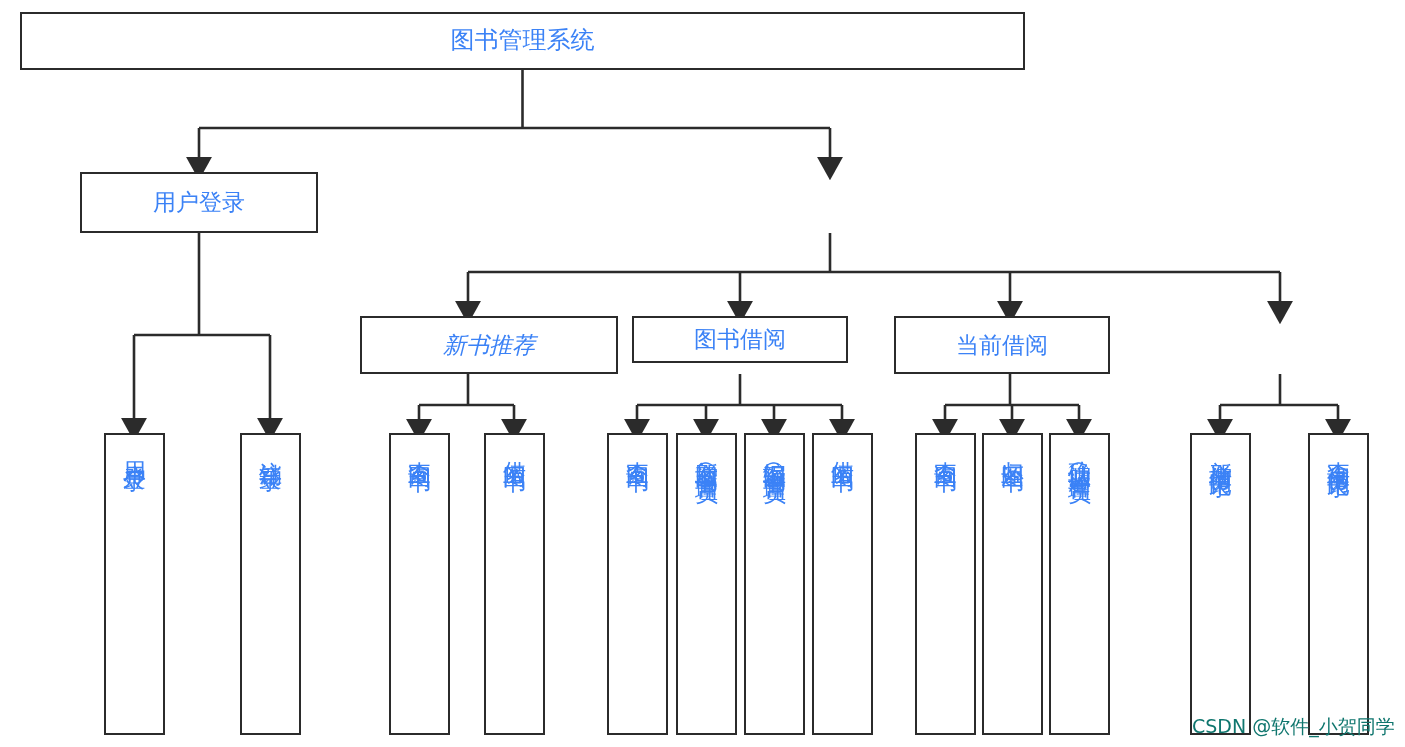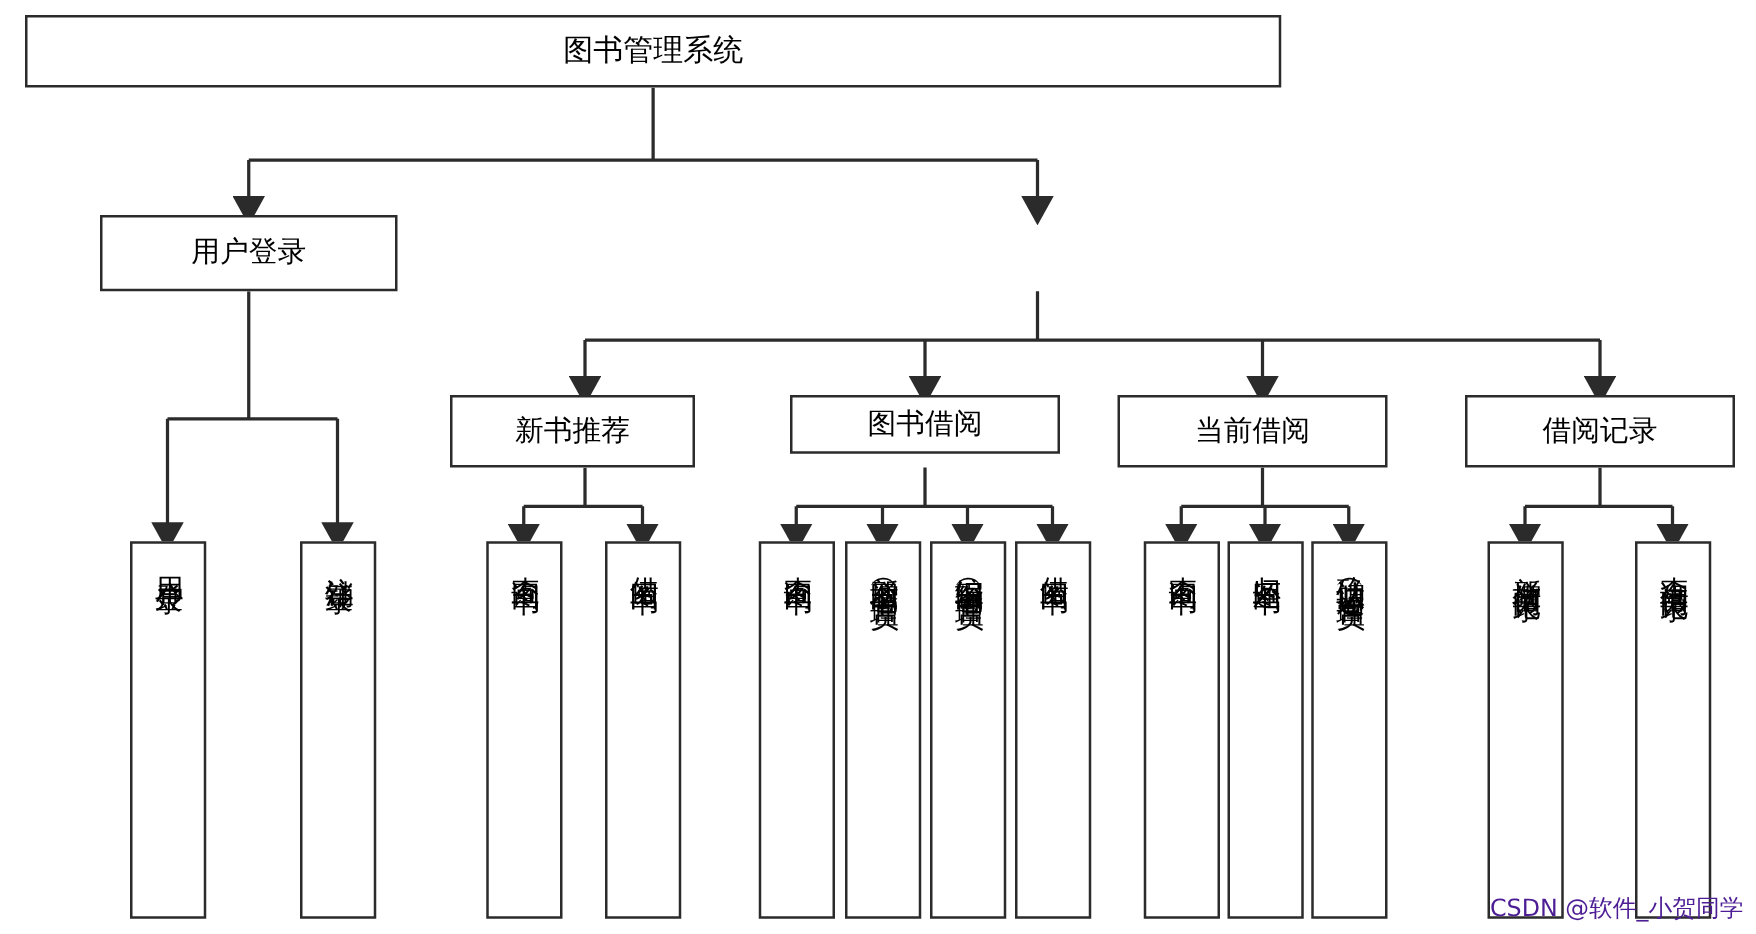--- a/index.html
+++ b/index.html
@@ -30,21 +30,21 @@
     position: absolute;
     box-sizing: border-box;
     background: #ffffff;
     border: 2px solid #2b2b2b;
     display: flex;
     align-items: center;
     justify-content: center;
     z-index: 2;
   }
   .node-label {
-    color: #000000;
+    color: #3b82f6;
     text-align: right;
     line-height: 1.16;
     white-space: nowrap;
   }
   
   .node.horiz .node-label {
     font-size: 23px;
     writing-mode: horizontal-tb;
   }
   .node.root .node-label {
@@ -59,21 +59,21 @@
   .node.vert .node-label {
     font-size: 23px;
     writing-mode: vertical-rl;
     text-orientation: upright;
     letter-spacing: 3px;
     line-height: 1;
   }
   .watermark {
     position: absolute;
     z-index: 5;
-    color: #4c1d95;
+    color: #0f766e;
     font-size: 19px;
     white-space: nowrap;
     font-family: "DejaVu Sans", "Liberation Sans", sans-serif;
   }
 </style>
 </head>
 <body>
 
 <div id="diagram-root">
 
@@ -131,31 +131,28 @@
   </svg>
 
   <div class="node root horiz" style="left:20px; top:12px; width:1005px; height:58px;">
     <span class="node-label">图书管理系统</span>
   </div>
 
   <div class="node horiz" style="left:80px; top:172px; width:238px; height:61px;">
     <span class="node-label">用户登录</span>
   </div>
 
-  <div class="node horiz" style="left:360px; top:316px; width:196px; height:58px;">
+  <div class="node horiz" style="left:360px; top:316px; width:258px; height:58px;font-style:italic;">
     <span class="node-label">新书推荐</span>
   </div>
   <div class="node horiz" style="left:632px; top:316px; width:216px; height:47px;">
     <span class="node-label">图书借阅</span>
   </div>
   <div class="node horiz" style="left:894px; top:316px; width:216px; height:58px;">
     <span class="node-label">当前借阅</span>
-  </div>
-  <div class="node horiz" style="left:1172px; top:316px; width:216px; height:58px;">
-    <span class="node-label">借阅记录</span>
   </div>
 
   <div class="node vert" style="left:104px; top:433px; width:61px; height:302px;">
     <span class="node-label">用户登录</span>
   </div>
   <div class="node vert" style="left:240px; top:433px; width:61px; height:302px;">
     <span class="node-label">注销登录</span>
   </div>
   <div class="node vert" style="left:389px; top:433px; width:61px; height:302px;">
     <span class="node-label">查询图书</span>

